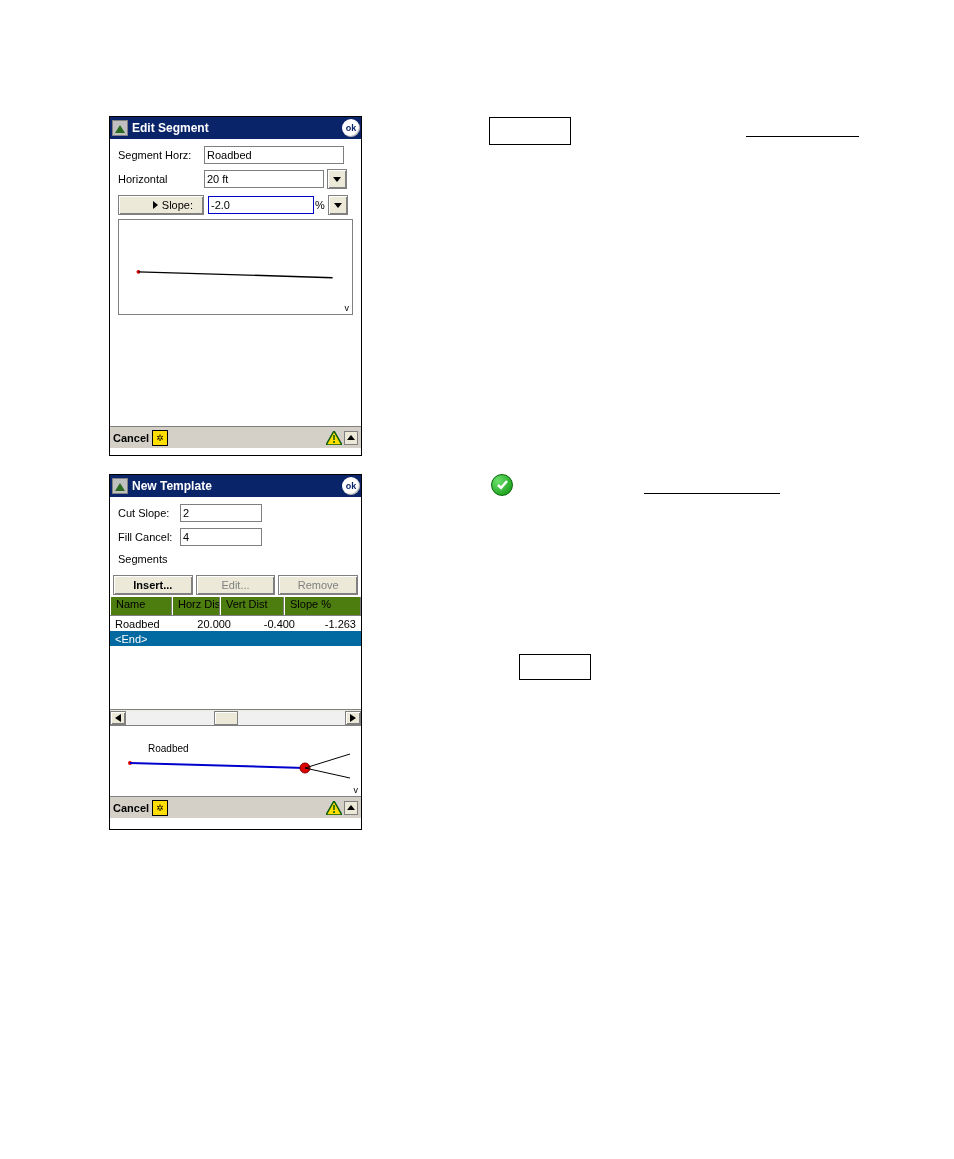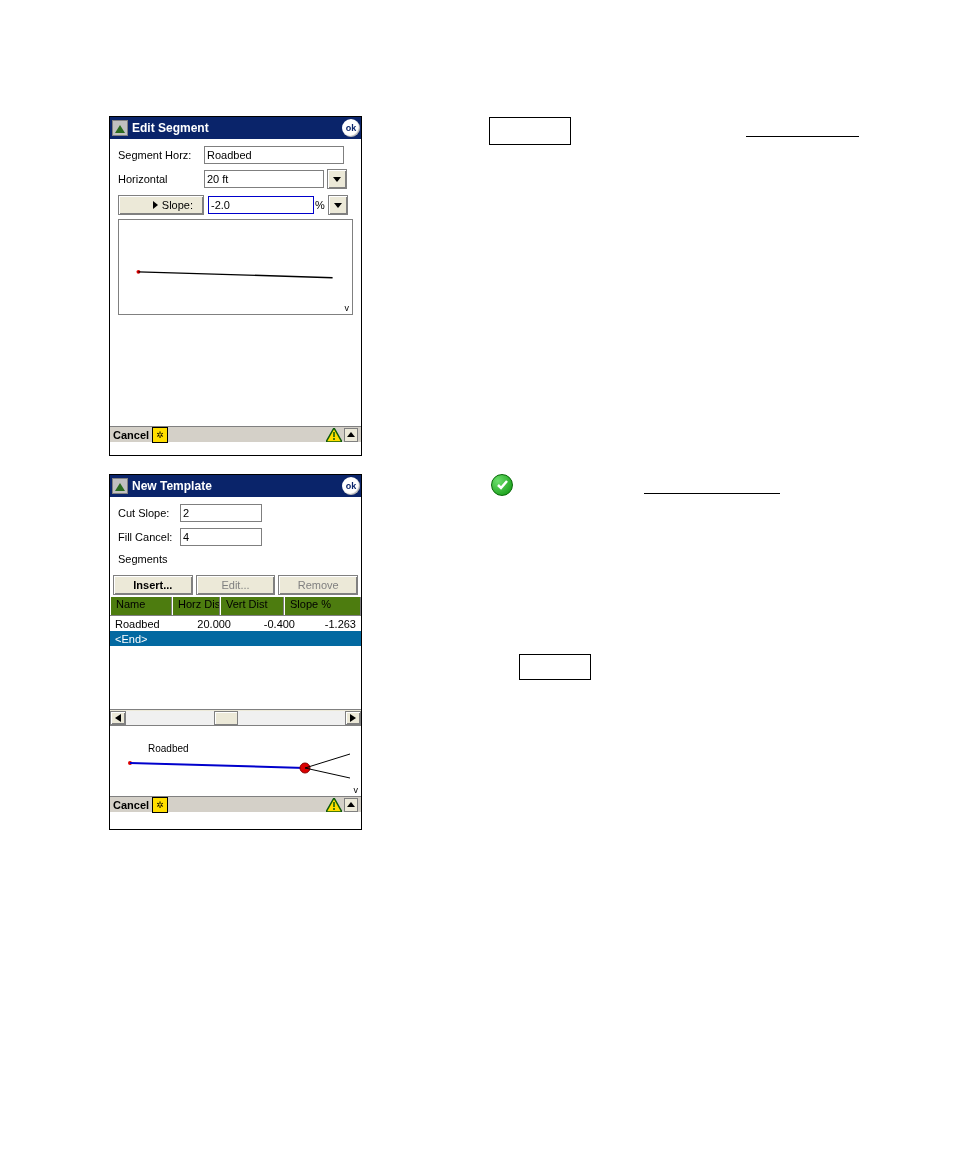--- a/index.html
+++ b/index.html
@@ -133,21 +133,21 @@
   .v-label {
     position: absolute;
     right: 3px;
     bottom: 1px;
     font-size: 9px;
     color: #000;
   }
   .midspace { height: 105px; background:#fff; }
   .footer {
     background: #d4d0c8;
-    height: 16px;
+    height: 22px;
     border-top: 1px solid #808080;
     display: flex;
     align-items: center;
     padding: 0 3px;
     box-sizing: border-box;
   }
   .footer .cancel {
     font-size: 11px;
     font-weight: bold;
     color: #000;

